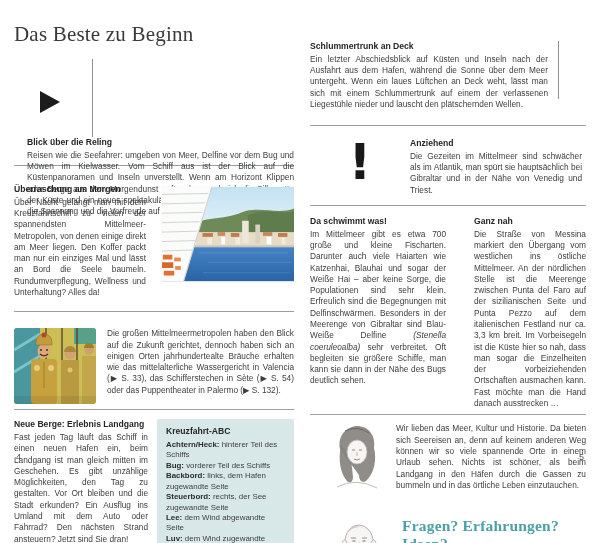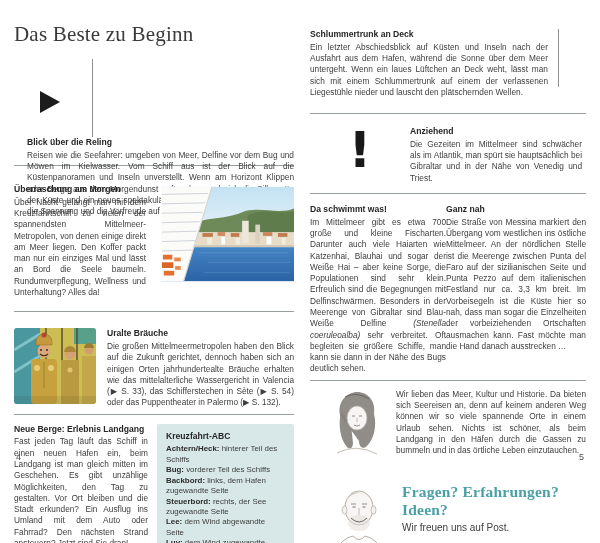--- a/index.html
+++ b/index.html
@@ -41,33 +41,33 @@
   .neue .col-text{width:134px;flex:0 0 134px;}
   .abc-box{flex:1;background:#d8e8e9;border-radius:2px;padding:7px 9px 8px 9px;box-sizing:border-box;}
   .abc-box h3{margin-bottom:3px;}
   .abc-entry{font-size:7.9px;line-height:1.32;}
   .abc-entry b{color:#2b2b2b;text-align:center;}
   .pagenum{font-size:9px;color:#4a4a4a;margin-top:5px;}
   .pagenum.r{text-align:right;position:absolute;bottom:9px;right:16px;margin:0;}
   .pagenum.l{position:absolute;bottom:9px;left:16px;margin:0;}
 
   
-  .schlummer{margin-top:29px;}
+  .schlummer{margin-top:41px;}
   .schlummer .col-text{width:238px;flex:0 0 238px;}
   .vr{width:1px;background:#8f8f8f;height:58px;margin-left:10px;}
   .hr4{margin:15px 0 12px 0;}
   .anz{align-items:flex-start;}
   .excl-col{width:100px;flex:0 0 100px;text-align:center;}
   .excl{
     font-family:"DejaVu Sans", sans-serif;font-weight:700;font-size:50px;
     line-height:.88;color:#191919;display:inline-block;margin-top:2px;
   }
   .anz .col-text{width:172px;}
   .hr5{margin:9px 0 10px 0;}
-  .cols{display:flex;gap:0;}
+  .cols{display:flex;gap:28px;}
   .cols .col.a{width:136px;flex:0 0 136px;}
   .cols .col.b{flex:1;}
   .hr6{margin:5px 0 8px 0;}
   .arow{display:flex;gap:13px;align-items:center;}
   .arow .portrait{margin-left:19px;flex:0 0 auto;}
   .arow p.body{flex:1;}
   .arow.second{margin-top:7px;}
   .cta h2{
     font-family:"Liberation Serif", serif;font-weight:700;
     font-size:15.5px;color:#4aa0a6;margin:19px 0 3px 0;letter-spacing:.2px;
@@ -186,21 +186,20 @@
         <line x1="30" y1="34" x2="30" y2="60" stroke="#a07f2a" stroke-width="1"></line>
         <ellipse cx="30" cy="23" rx="6.5" ry="7" fill="#dca87a"></ellipse>
         <path d="M22,14 a8,8 0 0 1 16,0 v3 h-16 z" fill="#c59a3e" stroke="#8a6a20" stroke-width="0.5"></path>
         <circle cx="30" cy="7" r="2.5" fill="#b5452a"></circle>
         <circle cx="27" cy="22" r="0.9" fill="#222222"></circle>
           <circle cx="33" cy="22" r="0.9" fill="#222222"></circle>
         <path d="M26,26 q4,3.5 8,0" stroke="#4a2c16" stroke-width="1.1" fill="none"></path>
         <rect x="0" y="68" width="82" height="8" fill="#000000" opacity="0.07"></rect>
       </svg>
       <div style="flex:1">
-        <h3 class="sec">Uralte Bräuche</h3>
         <p class="body">Die großen Mittelmeermetropolen haben den Blick auf die Zukunft gerichtet, dennoch haben sich an einigen Orten jahrhundertealte Bräuche erhalten wie das mittelalterliche Wassergericht in Valencia (▶ S. 33), das Schifferstechen in Sète (▶ S. 54) oder das Puppentheater in Palermo (▶ S. 132).</p>
       </div>
     </section>
 
     <hr class="rule hr3">
 
     <section class="row neue">
       <div class="col-text">
         <h3 class="sec">Neue Berge: Erlebnis Landgang</h3>
         <p class="body">Fast jeden Tag läuft das Schiff in einen neuen Hafen ein, beim Landgang ist man gleich mitten im Geschehen. Es gibt unzählige Möglichkeiten, den Tag zu gestalten. Vor Ort bleiben und die Stadt erkunden? Ein Ausflug ins Umland mit dem Auto oder Fahrrad? Den nächsten Strand ansteuern? Jetzt sind Sie dran!</p>

